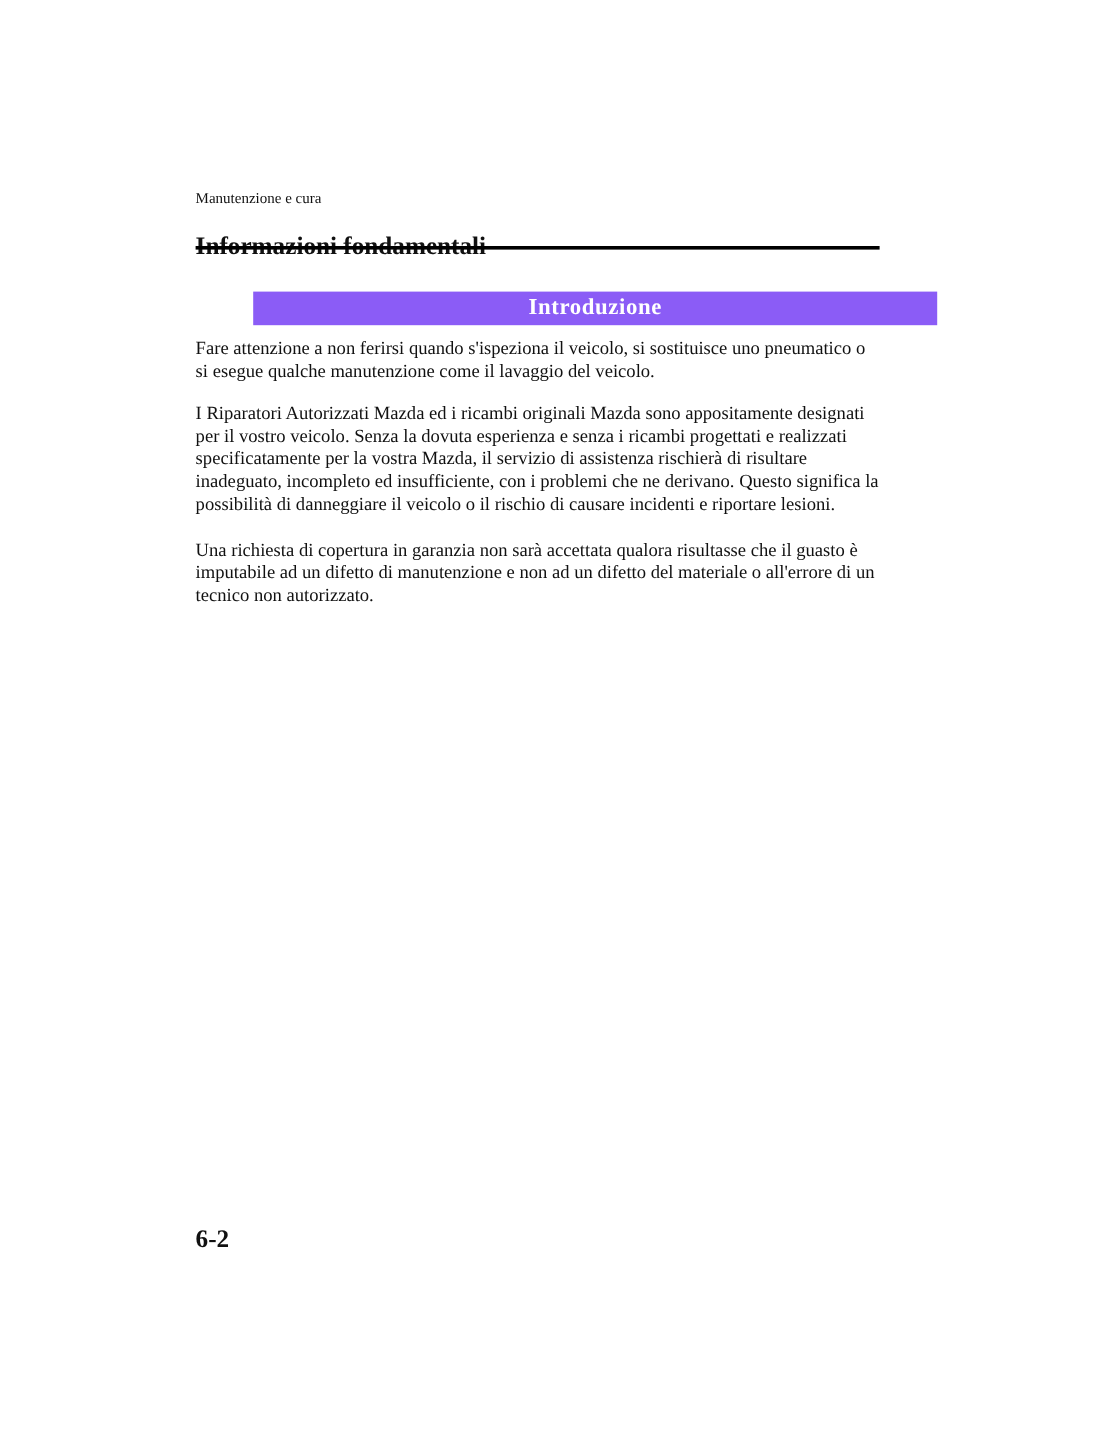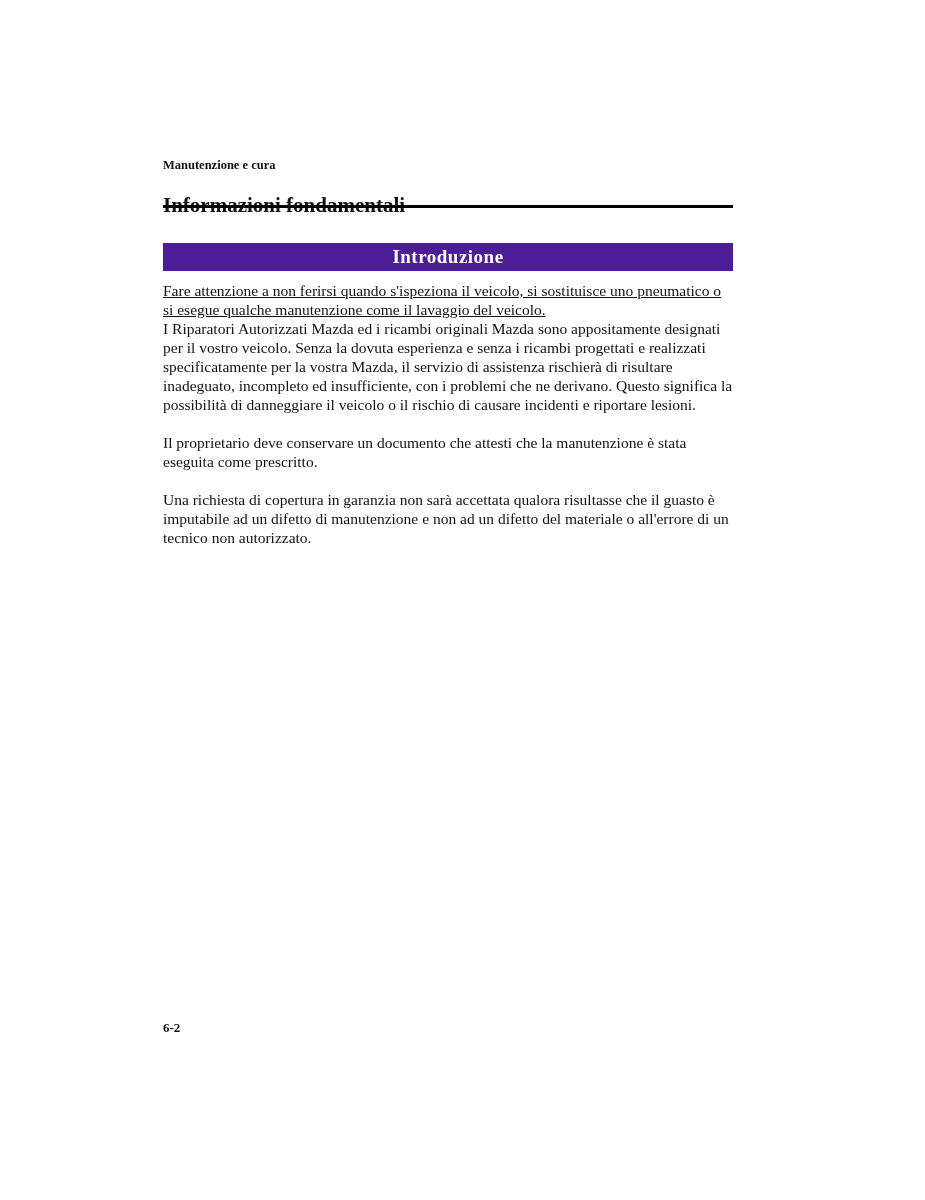--- a/index.html
+++ b/index.html
@@ -23,21 +23,21 @@
     height: 1200px;
   }
   .doc-header {
     position: absolute;
     top: 158px;
     left: 0;
     width: 100%;
   }
   .section-label {
     font-size: 12.5px;
-    font-weight: bold;
+    font-weight: normal;
     line-height: 1.2;
   }
   .chapter-title {
     font-size: 21px;
     font-weight: bold;
     line-height: 1.15;
     margin-top: 20px;
   }
   .rule {
     position: absolute;
@@ -70,49 +70,47 @@
     left: 0;
     width: 100%;
   }
   .para {
     font-size: 15.5px;
     line-height: 19px;
     margin: 0 0 19px 0;
     text-align: left;
   }
   .para.joined {
-    margin-bottom: 0;
-    text-decoration: underline;
+    margin-bottom: 16px;
   }
   .page-number {
     position: absolute;
     top: 1020px;
     left: 0;
-    font-size: 13px;
+    font-size: 21px;
     font-weight: bold;
   }
 </style>
 </head>
 <body>
 
 <div class="page">
 
   <div class="doc-header">
     <div class="section-label">Manutenzione e cura</div>
     <div class="chapter-title">Informazioni fondamentali</div>
   </div>
 
   <div class="rule"></div>
 
-  <div class="banner" style="background: #4c1d95;">
+  <div class="banner" style="background: #8b5cf6; margin-left: 48px;">
     <span class="banner-title" style="color: rgb(255, 255, 255);">Introduzione</span>
   </div>
 
   <div class="body-text">
     <p class="para joined">Fare attenzione a non ferirsi quando s'ispeziona il veicolo, si sostituisce uno pneumatico o si esegue qualche manutenzione come il lavaggio del veicolo.</p>
     <p class="para">I Riparatori Autorizzati Mazda ed i ricambi originali Mazda sono appositamente designati per il vostro veicolo. Senza la dovuta esperienza e senza i ricambi progettati e realizzati specificatamente per la vostra Mazda, il servizio di assistenza rischierà di risultare inadeguato, incompleto ed insufficiente, con i problemi che ne derivano. Questo significa la possibilità di danneggiare il veicolo o il rischio di causare incidenti e riportare lesioni.</p>
-    <p class="para">Il proprietario deve conservare un documento che attesti che la manutenzione è stata eseguita come prescritto.</p>
     <p class="para">Una richiesta di copertura in garanzia non sarà accettata qualora risultasse che il guasto è imputabile ad un difetto di manutenzione e non ad un difetto del materiale o all'errore di un tecnico non autorizzato.</p>
   </div>
 
   <div class="page-number">6-2</div>
 
 </div>
 
 </body></html>

